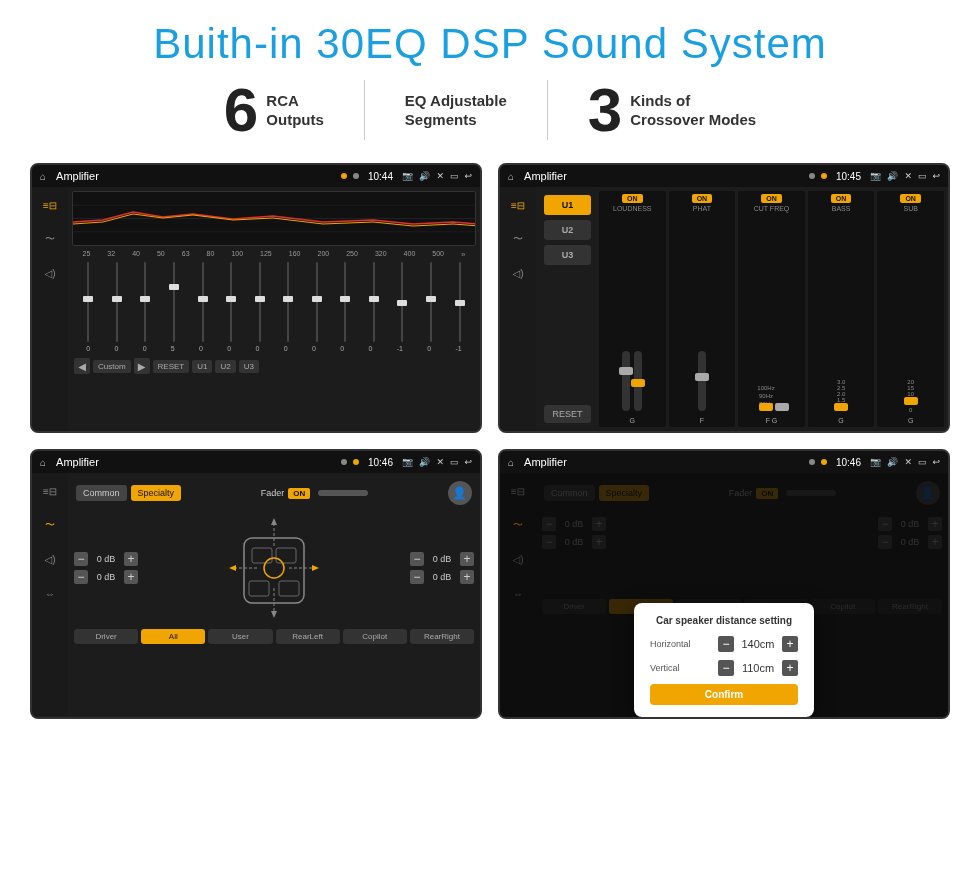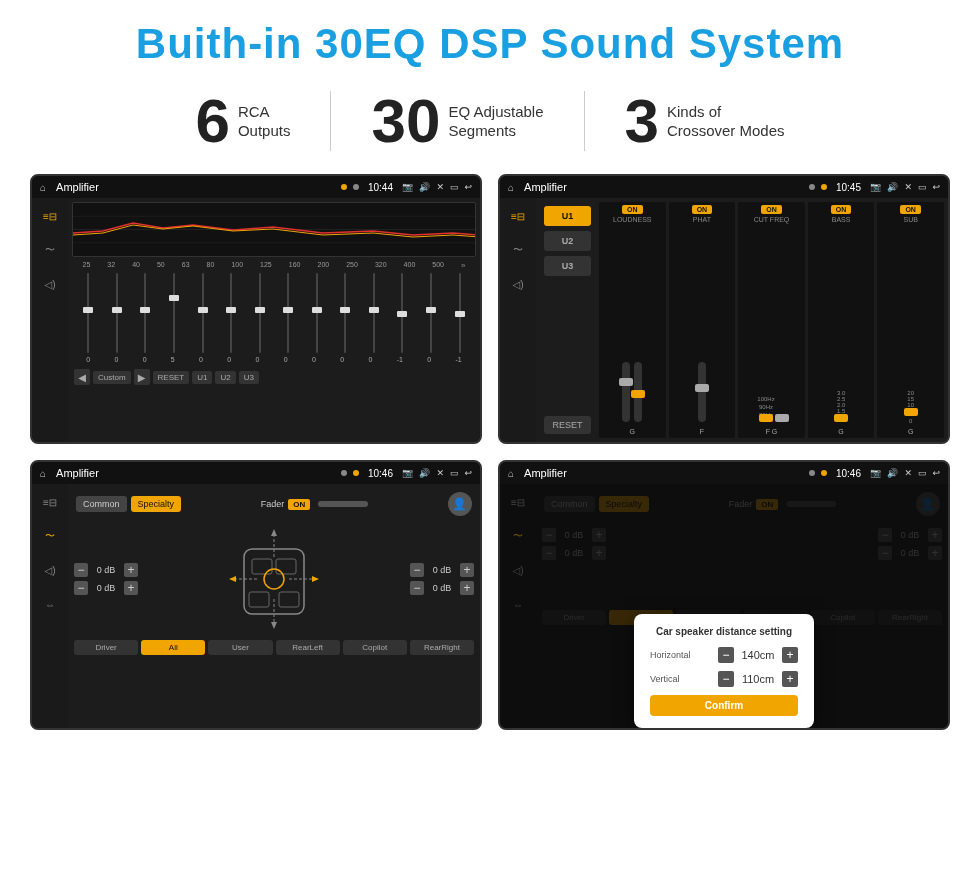--- a/index.html
+++ b/index.html
@@ -12,23 +12,23 @@
     }
 
     .page-wrapper {
       width: 980px;
       padding: 20px 30px;
     }
 
     .main-title {
       text-align: center;
       font-size: 42px;
-      font-weight: 700;
+      font-weight: 400;
       color: #1a9fe0;
-      margin-bottom: 22px;
+      margin-bottom: 11px;
       letter-spacing: 1px;
     }
 
     .features-row {
       display: flex;
       justify-content: center;
       align-items: center;
       margin-bottom: 22px;
       gap: 0;
     }
@@ -44,21 +44,21 @@
       font-size: 62px;
       font-weight: 900;
       color: #222;
       line-height: 1;
     }
 
     .feature-desc {
       font-size: 15px;
       color: #333;
       line-height: 1.3;
-      font-weight: 400;
+      font-weight: 700;
     }
 
     .feature-divider {
       width: 1px;
       height: 60px;
       background: #ccc;
     }
 
     .screens-grid {
       display: grid;
@@ -554,21 +554,20 @@
   <div class="features-row">
     <div class="feature-item">
       <span class="feature-number">6</span>
       <div class="feature-desc">
         <div>RCA</div>
         <div>Outputs</div>
       </div>
     </div>
     <div class="feature-divider"></div>
     <div class="feature-item">
-      <span class="feature-number">30</span>
       <div class="feature-desc">
         <div>EQ Adjustable</div>
         <div>Segments</div>
       </div>
     </div>
     <div class="feature-divider"></div>
     <div class="feature-item">
       <span class="feature-number">3</span>
       <div class="feature-desc">
         <div>Kinds of</div>

